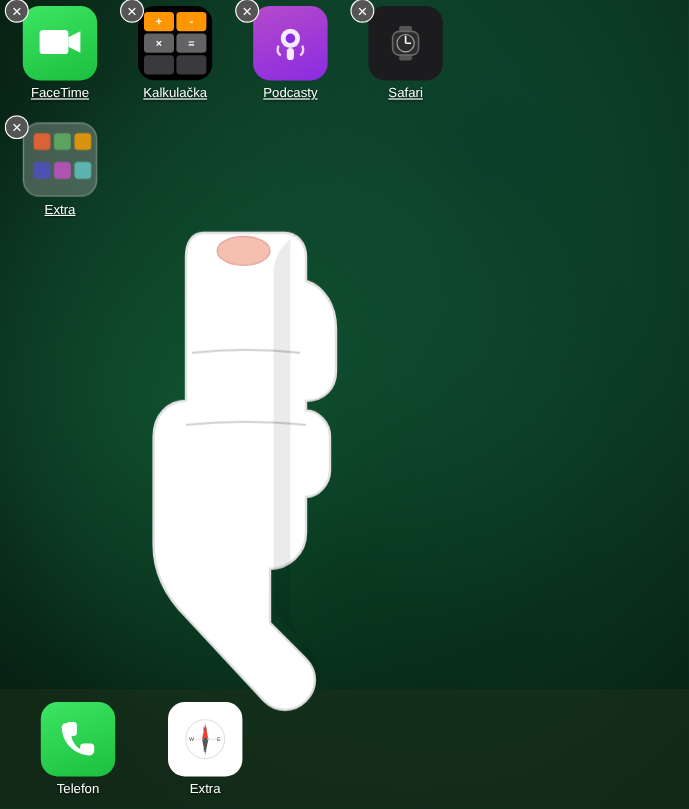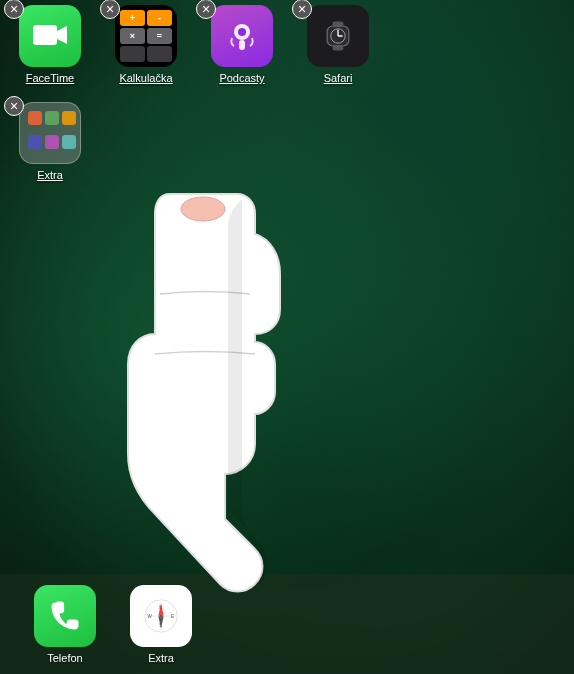--- a/index.html
+++ b/index.html
@@ -140,21 +140,21 @@
       bottom: 0;
       left: 0;
       right: 0;
       height: 100px;
       background: rgba(30,50,30,0.55);
       backdrop-filter: blur(10px);
       display: flex;
       align-items: center;
       justify-content: flex-start;
       padding: 0 30px;
-      gap: 26px;
+      gap: 36px;
       z-index: 10;
       text-align: right;
     }
 
     .dock-item {
       display: flex;
       flex-direction: column;
       align-items: center;
       width: 70px;
     }

